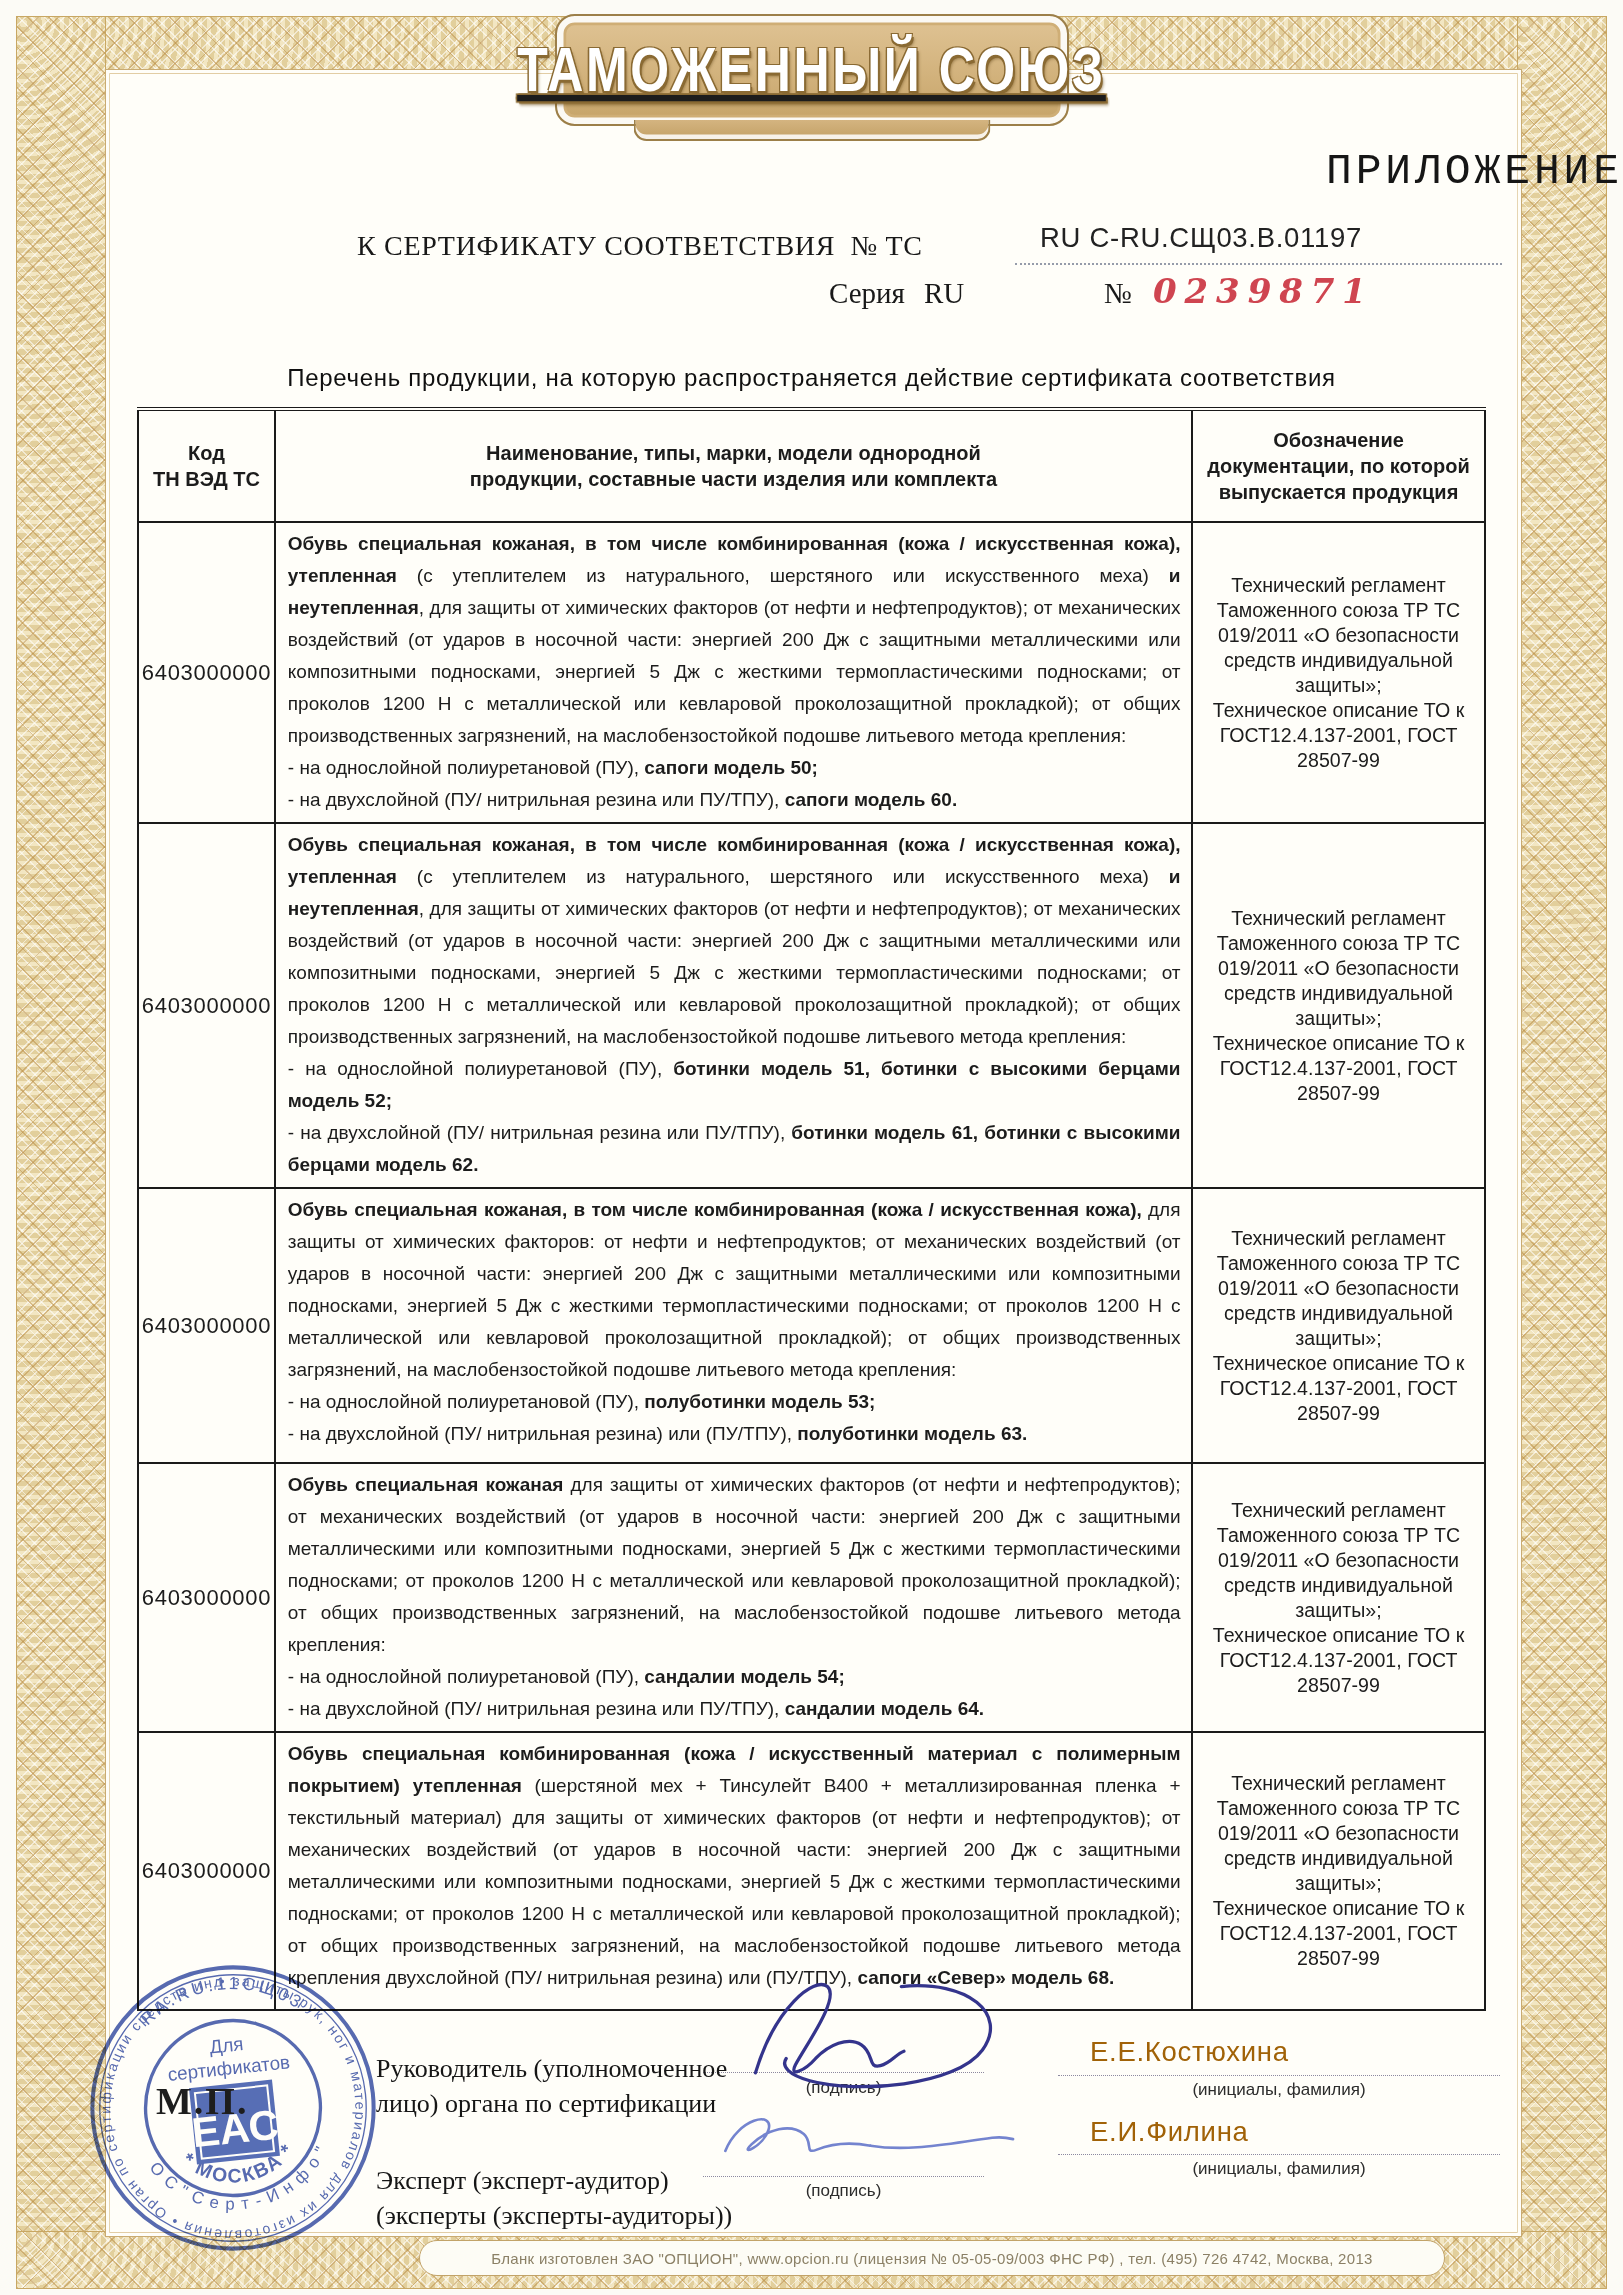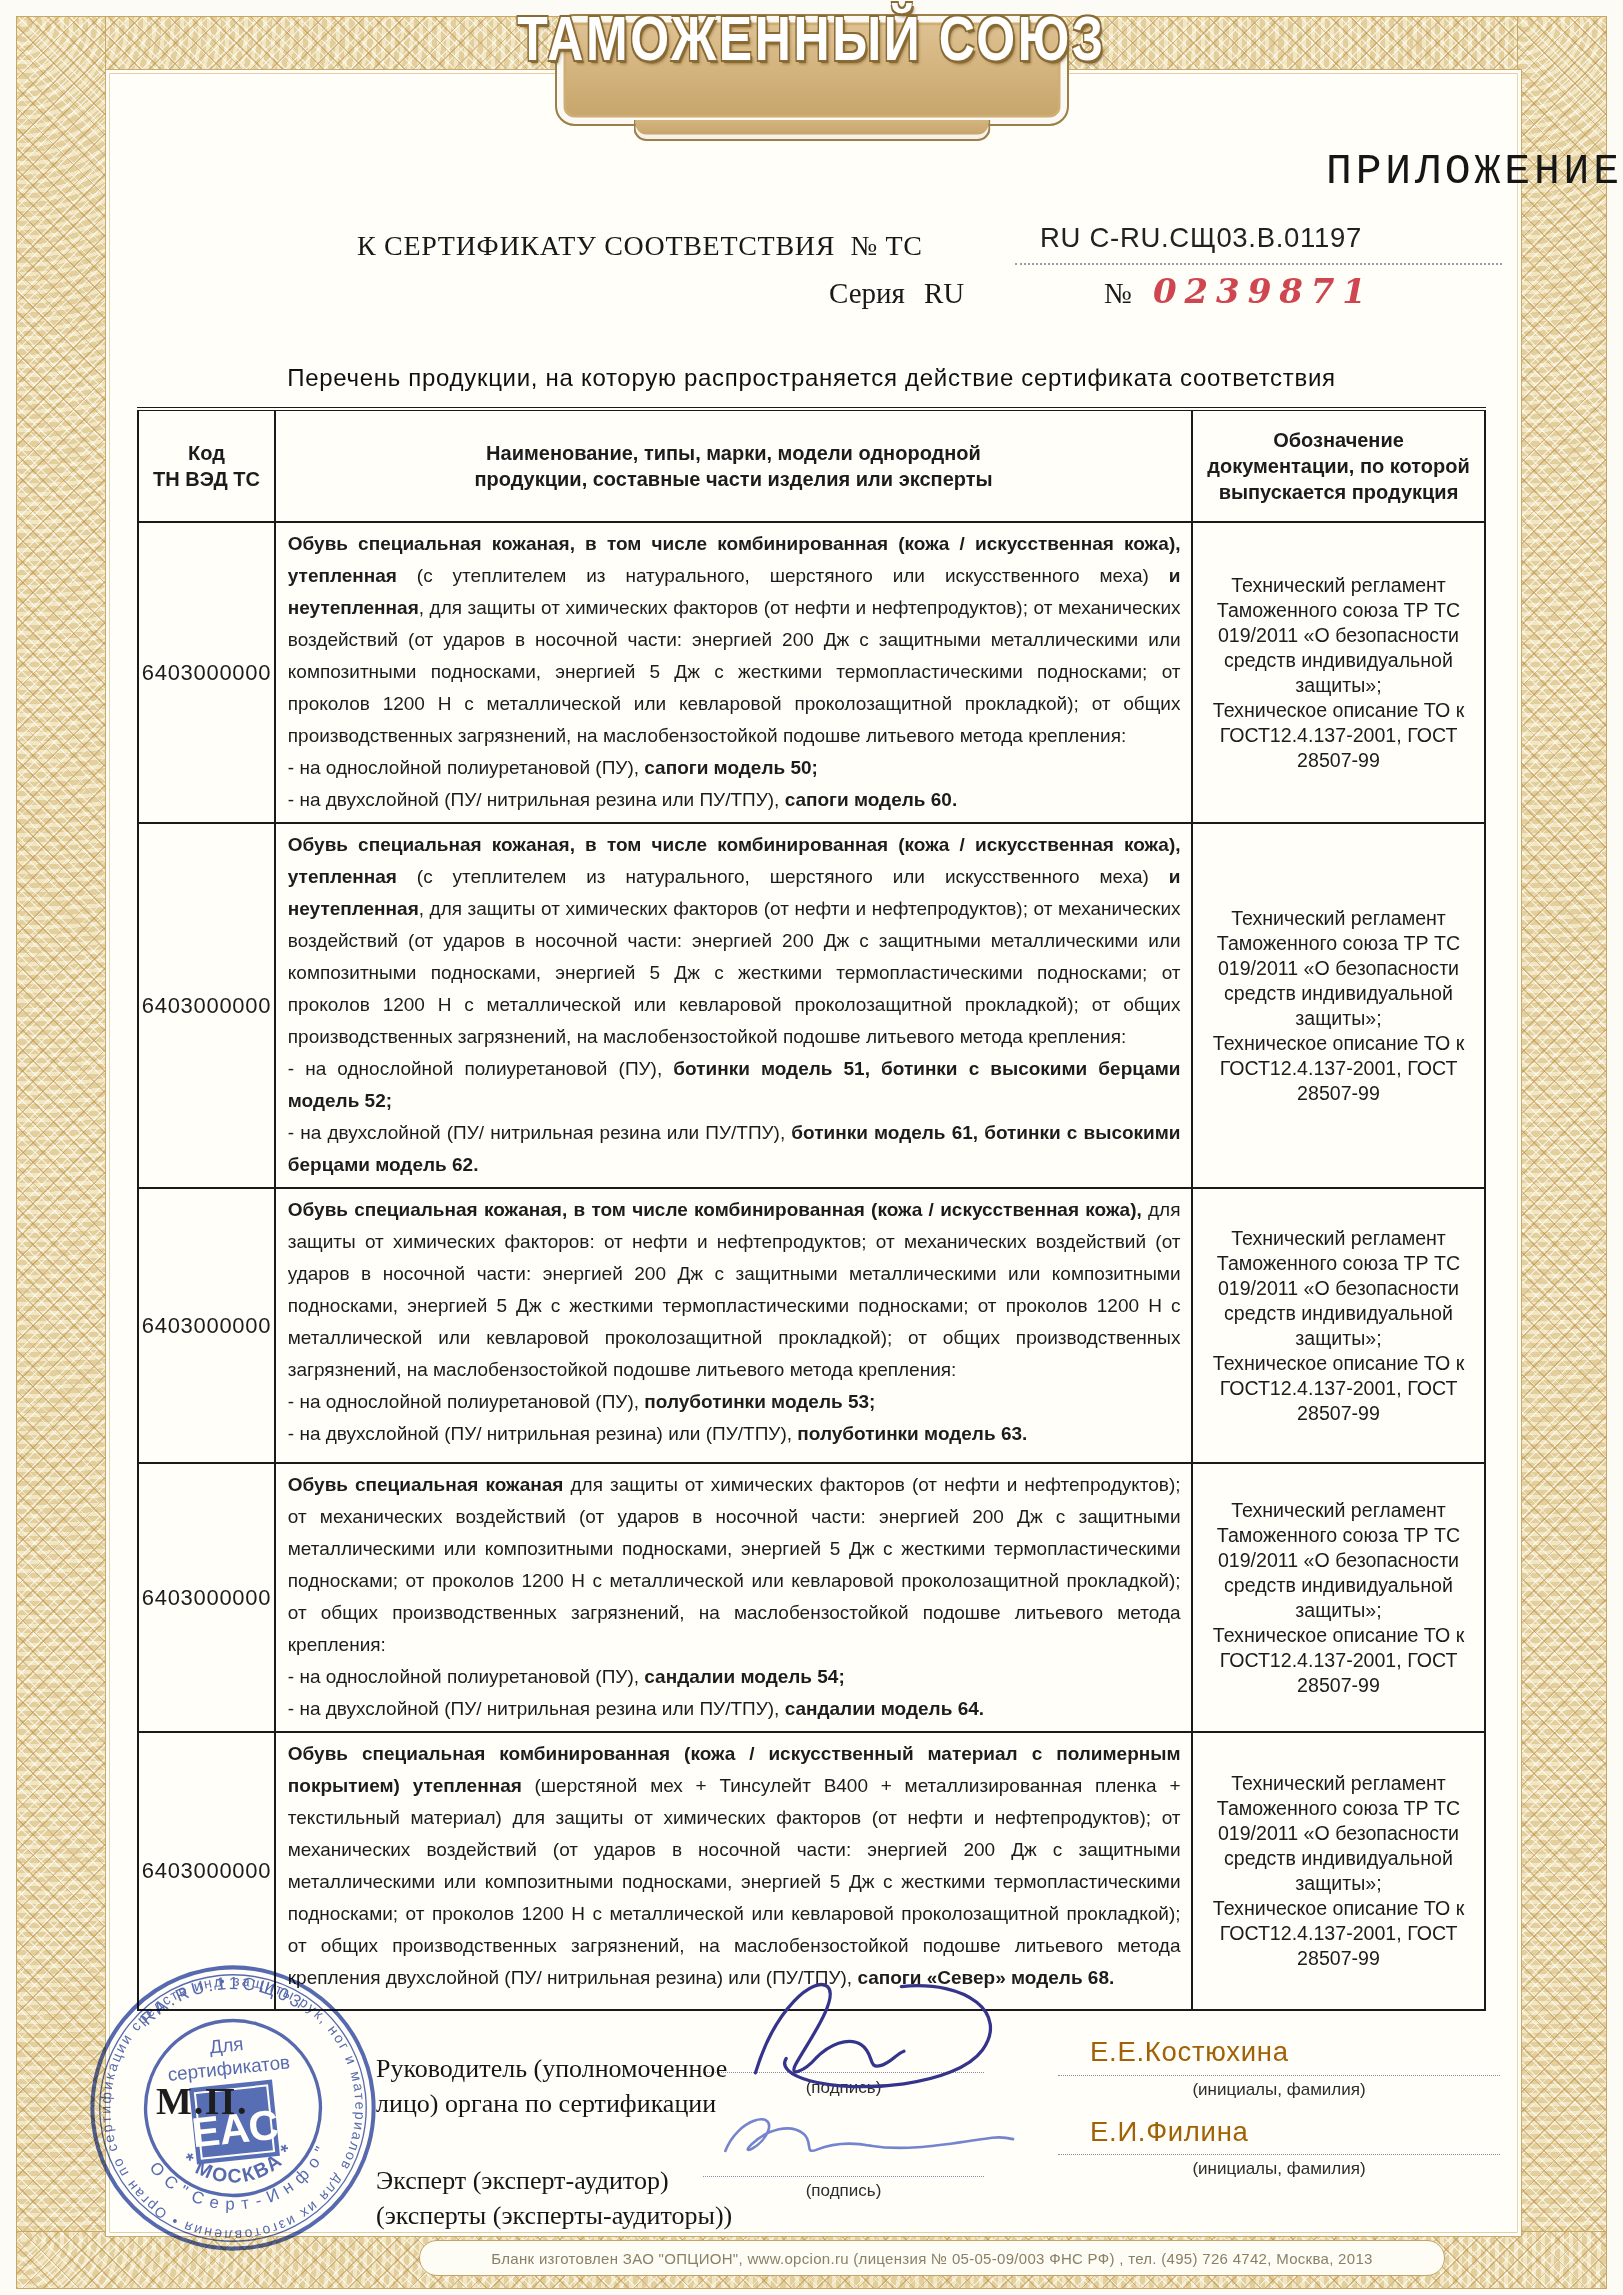--- a/index.html
+++ b/index.html
@@ -30,21 +30,21 @@
     border:1.3px solid #c9ab72;
     box-shadow: inset 0 0 0 3.3px #fffef9, inset 0 0 0 3.9px #d8bd88;
   }
   
   .plaque{
     position:absolute;left:50%;top:14.4px;transform:translateX(-50%);
     width:510px;height:108px;z-index:6;
     background:linear-gradient(180deg,#e0c495 0%,#d2b27c 55%,#c5a368 100%);
     border:2px solid #9c7f49;border-radius:19.6px;
     box-shadow: inset 0 0 0 6.5px rgba(255,255,255,.92), inset 0 0 0 9.2px #cfae76;
-    display:flex;justify-content:center;
+    display:flex;align-items:center;justify-content:center;text-decoration:underline;
   }
   .plaque::after{
     content:"";position:absolute;left:50%;bottom:-16.4px;transform:translateX(-50%);
     width:353px;height:18.3px;background:linear-gradient(#d4b480,#c3a166);
     border:2px solid #9c7f49;border-top:none;border-radius:0 0 13px 13px;
     box-shadow: inset 0 -4.6px 0 rgba(255,255,255,.85);
   }
   .plaque-text{
     font-weight:bold;font-size:50px;letter-spacing:2.6px;color:#ffffff;
     transform:scaleY(1.25);white-space:nowrap;
@@ -170,21 +170,21 @@
   <colgroup>
       <col style="width:137px">
       <col style="width:917px">
       <col style="width:293px">
     </colgroup>
   <thead>
     <tr style="height:113px">
       <th class="h">Код
 ТН ВЭД ТС</th>
       <th class="h">Наименование, типы, марки, модели однородной
-продукции, составные части изделия или эксперты</th>
+продукции, составные части изделия или комплекта</th>
       <th class="h">Обозначение документации, по которой выпускается продукция</th>
     </tr>
   </thead>
   <tbody>
       <tr style="height: 299px;">
         <td class="cell-code">6403000000</td>
         <td class="cell-desc"><span class="bold">Обувь специальная кожаная, в том числе комбинированная (кожа / искусственная кожа), утепленная </span><span>(с утеплителем из натурального, шерстяного или искусственного меха) </span><span class="bold">и неутепленная</span><span>, для защиты от химических факторов (от нефти и нефтепродуктов); от механических воздействий (от ударов в носочной части: энергией 200 Дж с защитными металлическими или композитными подносками, энергией 5 Дж с жесткими термопластическими подносками; от проколов 1200 Н с металлической или кевларовой проколозащитной прокладкой); от общих производственных загрязнений, на маслобензостойкой подошве литьевого метода крепления:</span><br><span>- на однослойной полиуретановой (ПУ), </span><span class="bold">сапоги модель 50;</span><br><span>- на двухслойной (ПУ/ нитрильная резина или ПУ/ТПУ), </span><span class="bold">сапоги модель 60.</span></td>
         <td class="cell-docs">
           <div>Технический регламент Таможенного союза ТР ТС 019/2011 «О безопасности средств индивидуальной защиты»;</div>
           <div>Техническое описание ТО к ГОСТ12.4.137-2001, ГОСТ 28507-99</div>

